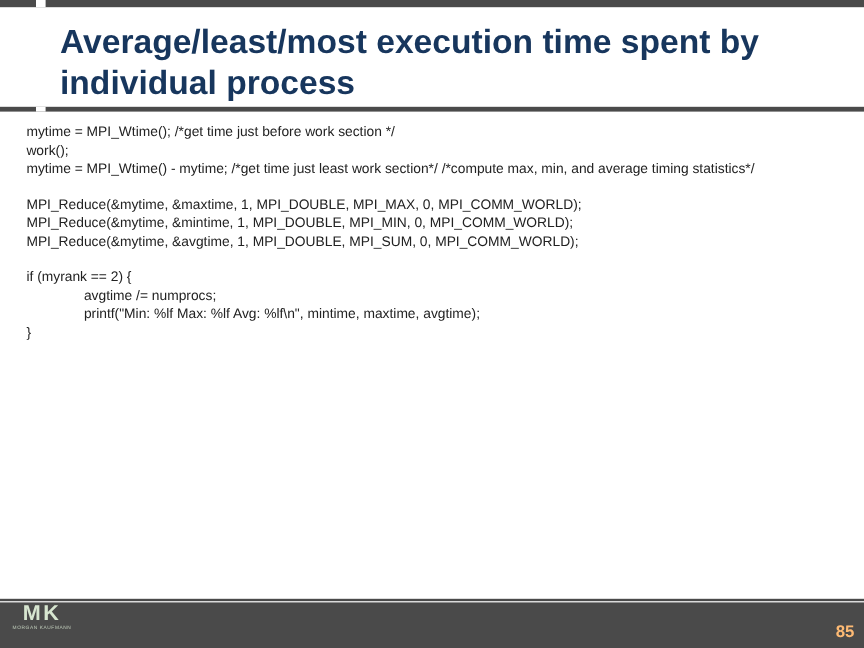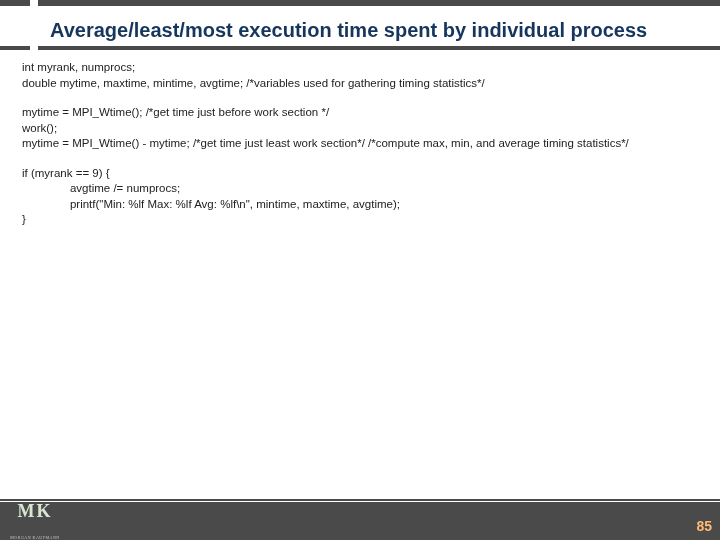--- a/index.html
+++ b/index.html
@@ -43,21 +43,21 @@
   .title-rule-bottom::before {
     content: "";
     position: absolute;
     left: 30px;
     top: 0;
     width: 8px;
     height: 4px;
     background: #fff;
   }
   .slide-title {
-    font-size: 20px;
+    font-size: 28px;
     font-weight: bold;
     color: #17365d;
     line-height: 1.2;
   }
   .content {
     padding: 10px 20px 0 22px;
     font-size: 11.5px;
     color: #222;
     line-height: 1.35;
   }
@@ -82,23 +82,22 @@
     width: 100%;
     height: 2px;
     background: #4a4a4a;
   }
   .logo {
     width: 70px;
     height: 38px;
     display: flex;
     flex-direction: column;
     align-items: center;
-    justify-content: space-between;
+    justify-content: flex-start;
     color: #d7e6d0;
-    font-family: Liberation Serif, serif;
   }
   .logo-mk {
     font-size: 18px;
     font-weight: bold;
     letter-spacing: 2px;
     line-height: 1;
   }
   .logo-sub {
     font-size: 4px;
     letter-spacing: 0.5px;
@@ -116,26 +115,27 @@
 </head>
 <body>
 
 <div class="title-block">
   <div class="title-rule-top"></div>
   <h1 class="slide-title">Average/least/most execution time spent by individual process</h1>
   <div class="title-rule-bottom"></div>
 </div>
 
 <div class="content">
-  <div class="para">int myrank, numprocs;
-double mytime, maxtime, mintime, avgtime; /*variables used for gathering timing statistics*/</div>
   <div class="para">mytime = MPI_Wtime(); /*get time just before work section */
 work();
 mytime = MPI_Wtime() - mytime; /*get time just least work section*/ /*compute max, min, and average timing statistics*/</div>
-  <div class="para">if (myrank == 9) {
+  <div class="para">MPI_Reduce(&amp;mytime, &amp;maxtime, 1, MPI_DOUBLE, MPI_MAX, 0, MPI_COMM_WORLD);
+MPI_Reduce(&amp;mytime, &amp;mintime, 1, MPI_DOUBLE, MPI_MIN, 0, MPI_COMM_WORLD);
+MPI_Reduce(&amp;mytime, &amp;avgtime, 1, MPI_DOUBLE, MPI_SUM, 0, MPI_COMM_WORLD);</div>
+  <div class="para">if (myrank == 2) {
                avgtime /= numprocs;
                printf("Min: %lf Max: %lf Avg: %lf\n", mintime, maxtime, avgtime);
 }</div>
 </div>
 
 <div class="footer">
   <div class="footer-rule"></div>
   <div class="logo">
     <div class="logo-mk">MK</div>
     <div class="logo-sub">MORGAN KAUFMANN</div>

